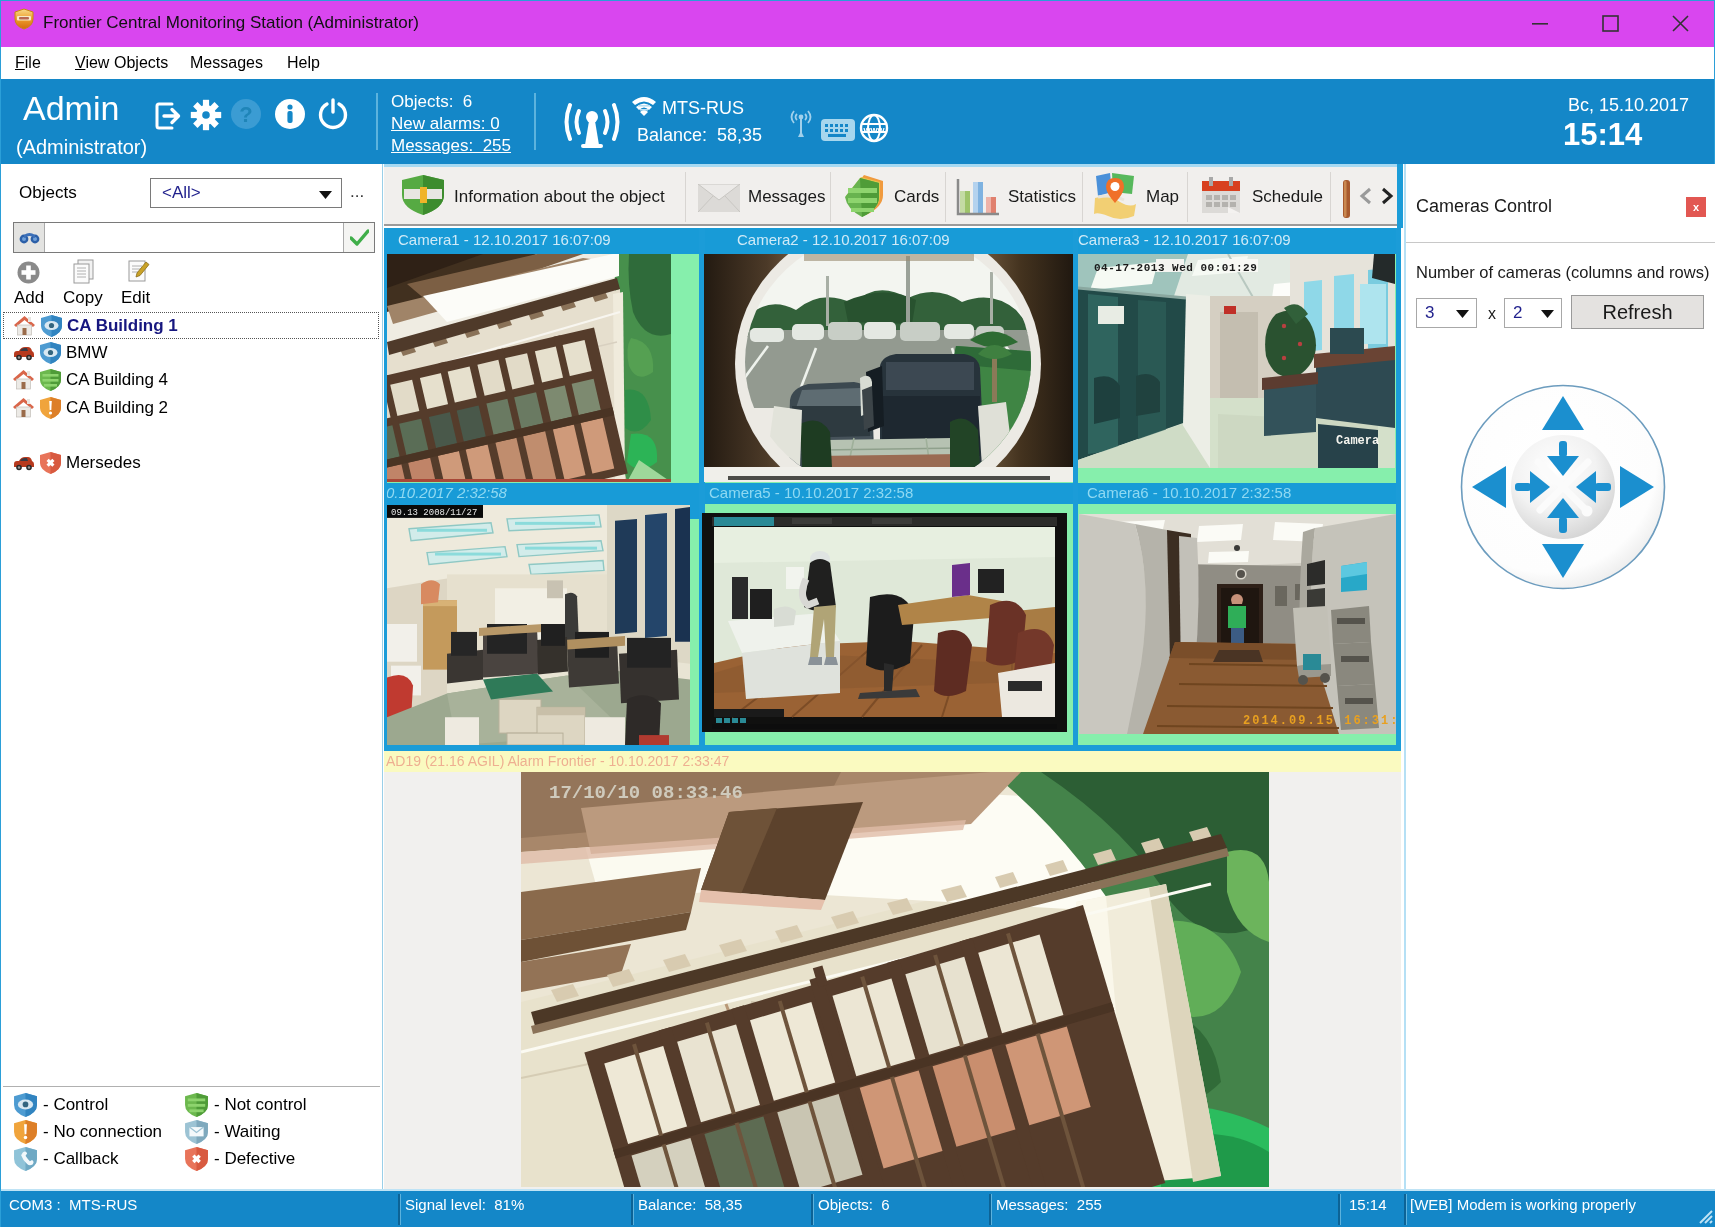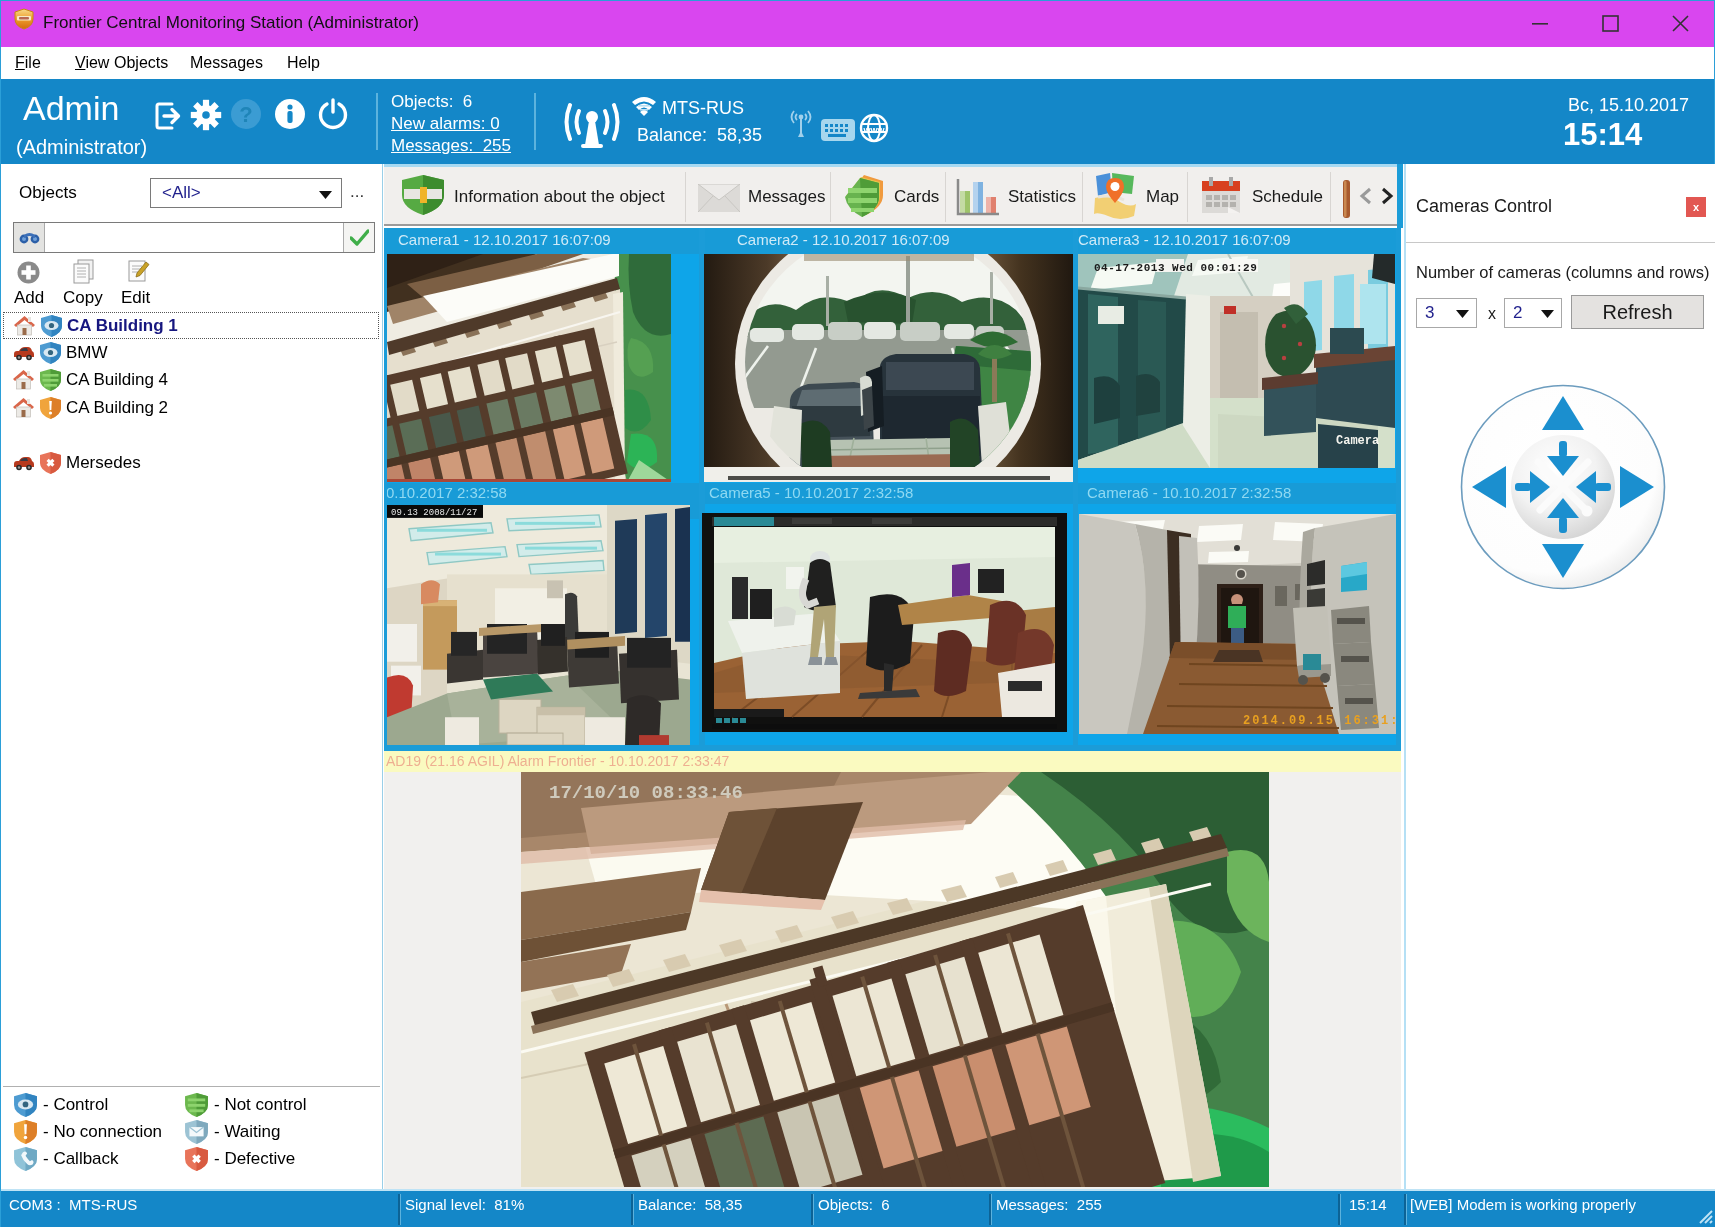--- a/index.html
+++ b/index.html
@@ -21,21 +21,21 @@
   #combo { position:absolute; left:149px; top:14px; width:192px; height:30px; border:1px solid #7a7a7a; background:#fff; }
   #searchbox { position:absolute; left:12px; top:58px; width:362px; height:31px; border:1px solid #7a7a7a; background:#fff; }
   .objrow { position:absolute; left:2px; width:376px; height:27px; font-size:17px; color:#000; }
   .objrow .t { position:absolute; left:63px; top:3px; }
   .legrow { position:absolute; font-size:17px; color:#000; }
   
   #toolbar { position:absolute; left:383px; top:163px; width:1017px; height:62px; background:#f1efed; border-top:3px solid #a6d9f2; border-bottom:2px solid #9b9b9b; }
   .tbtext { position:absolute; top:20px; font-size:17px; color:#1a1a1a; }
   .tbsep { position:absolute; top:5px; width:1px; height:50px; background:#d8d5d2; }
   
-  #camarea { position:absolute; left:383px; top:227px; width:1017px; height:961px; background:#0ea5e9; overflow:hidden; }
+  #camarea { position:absolute; left:383px; top:227px; width:1017px; height:961px; background:#86efac; overflow:hidden; }
   .bluev { position:absolute; background:#1b9cd8; width:5px; }
   .camhdr { position:absolute; background:#189bd7; color:#c9eaf8; font-size:15px; }
   .camhdr span { position:absolute; top:3px; }
   
   #rightpanel { position:absolute; left:1403px; top:163px; width:312px; height:1025px; background:#fff; border-left:2px solid #b5e0f5; }
   
   #statusbar { position:absolute; left:0; top:1188px; width:1715px; height:39px; background:#1487c8; border-top:2px solid #bfe3f5; color:#ffffff; font-size:15px; }
   .sbcell { position:absolute; top:3px; bottom:3px; border-left:2px solid #0c6396; border-right:1px solid #5cb2dd; }
   .sbtext { position:absolute; top:5px; white-space:nowrap; }
 </style>
@@ -479,21 +479,21 @@
     <div class="camhdr" style="left:0; top:0; width:318px; height:26px;">
         <span style="left:14px; color:#cfeaf7;">Camera1 - 12.10.2017 16:07:09</span>
       </div>
     <div class="camhdr" style="left:318px; top:0; width:373px; height:26px;">
         <span style="left:35px; color:#cfeaf7;">Camera2 - 12.10.2017 16:07:09</span>
       </div>
     <div class="camhdr" style="left:691px; top:0; width:326px; height:26px;">
         <span style="left:3px; color:#cfeaf7;">Camera3 - 12.10.2017 16:07:09</span>
       </div>
 
-    <div class="camhdr" style="left:0; top:255px; width:318px; height:36px;">
+    <div class="camhdr" style="left:0; top:255px; width:318px; height:36px;font-style:italic;">
         <span style="left:2px; top:1px; color:#8fd9f2;">0.10.2017 2:32:58</span>
       </div>
     <div class="camhdr" style="left:318px; top:255px; width:373px; height:21px;">
         <span style="left:7px; top:1px; color:#8fd9f2;">Camera5 - 10.10.2017 2:32:58</span>
       </div>
     <div class="camhdr" style="left:691px; top:255px; width:326px; height:21px;">
         <span style="left:12px; top:1px; color:#8fd9f2;">Camera6 - 10.10.2017 2:32:58</span>
       </div>
 
     <div class="bluev" style="left:0; top:0; height:517px; width:3px;"></div>

